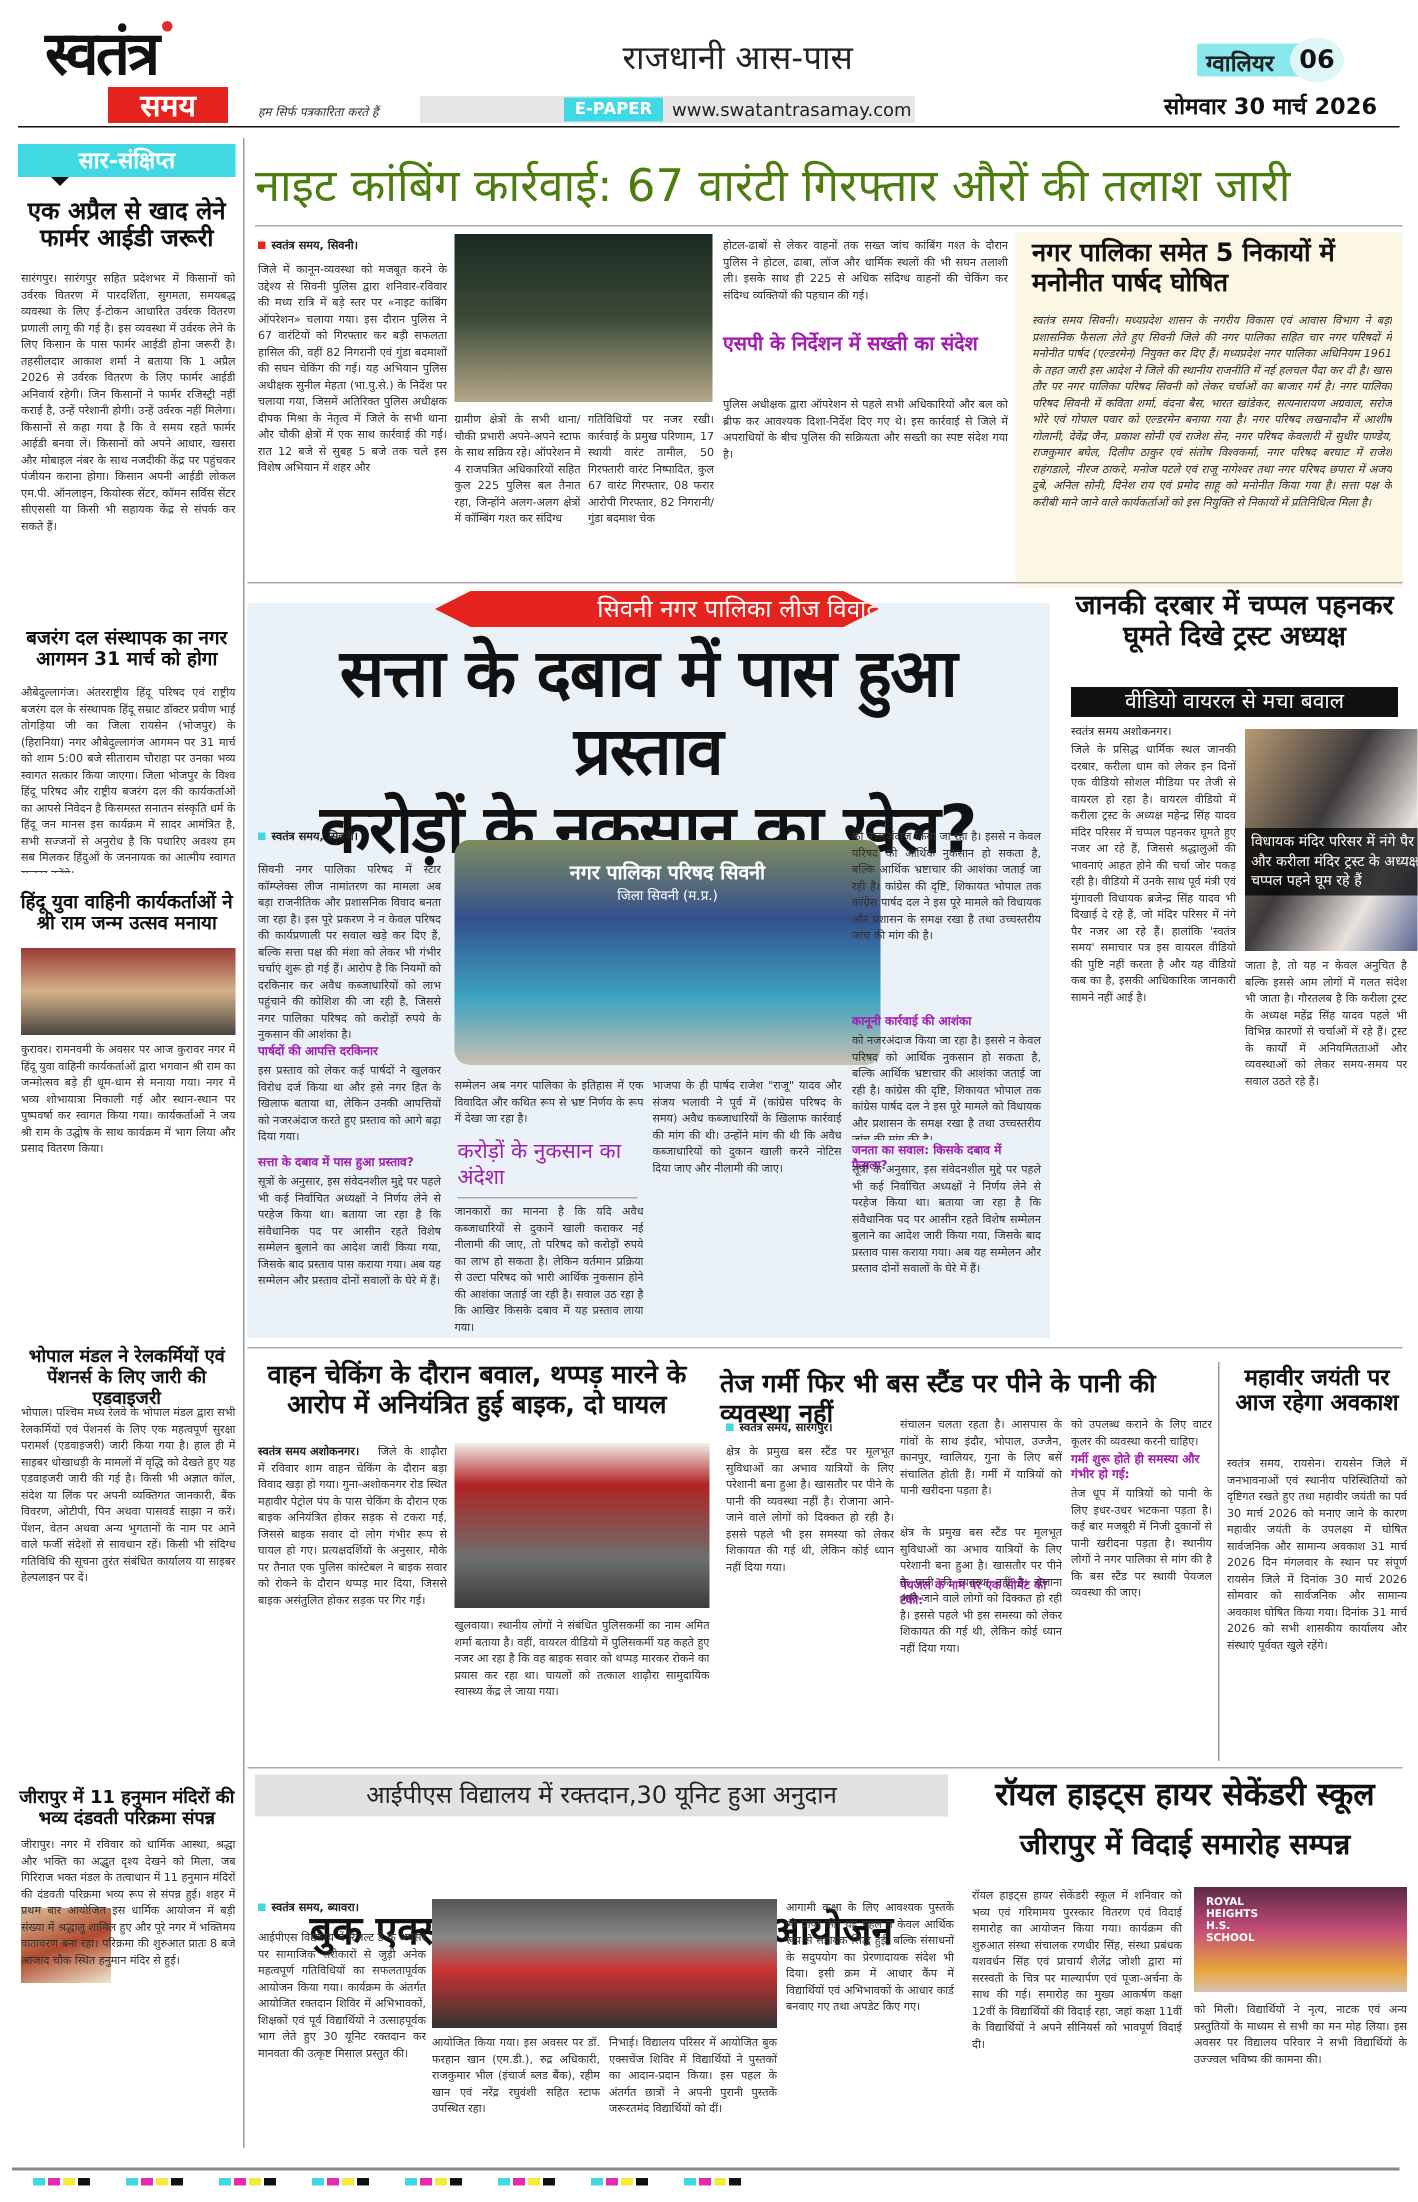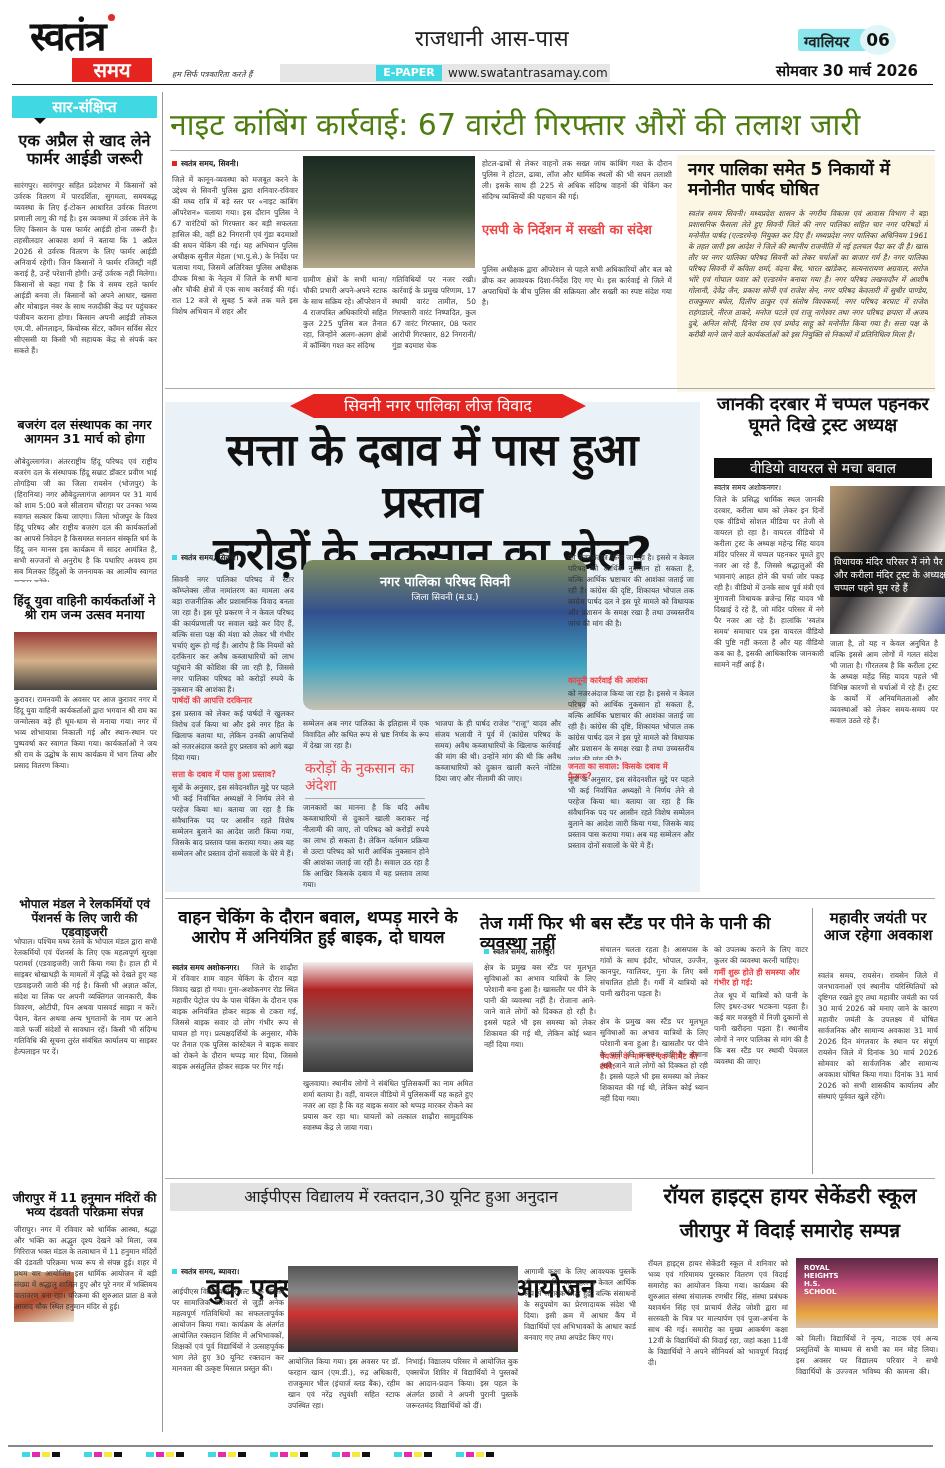--- a/index.html
+++ b/index.html
@@ -36,27 +36,27 @@
   .img-box { background: linear-gradient(135deg, #7a7f78 0%, #a5a9a0 40%, #4e5954 100%); overflow: hidden; }
   .img-police { background: linear-gradient(180deg, #1b2b22 0%, #3b4a36 50%, #b6a98c 100%); }
   .img-office { background: linear-gradient(180deg, #7e8c5f 0%, #33508e 35%, #3da3c0 70%, #c8c0b2 100%); }
   .img-video { background: linear-gradient(120deg, #b89a73 0%, #3d3a3c 40%, #e9e3dd 70%, #3c4d86 100%); }
   .img-road { background: linear-gradient(180deg, #f2f0ee 0%, #b02424 25%, #6f6f6f 70%, #3b3b3b 100%); }
   .img-blood { background: linear-gradient(180deg, #555 0%, #888 30%, #c33 55%, #333 100%); }
   .img-school { background: linear-gradient(180deg, #5a2a44 0%, #c24b78 40%, #e8a73e 80%, #d8c1b0 100%); }
   .img-temple { background: linear-gradient(160deg, #e0c19c 0%, #b04c2e 50%, #f0e6d0 100%); }
   .img-people { background: linear-gradient(180deg, #9b3b35 0%, #d4b28a 50%, #4a4540 100%); }
 
-  .kicker { left: 290px; top: 394px; width: 296px; height: 24px; background: #e52420; color: #fff; font-size: 16px; text-align: center; line-height: 24px; clip-path: polygon(8% 0, 92% 0, 100% 50%, 92% 100%, 8% 100%, 0 50%); }
+  .kicker { left: 290px; top: 394px; width: 296px; height: 24px; background: #e52420; color: #fff; font-size: 16px; text-align: right; line-height: 24px; clip-path: polygon(8% 0, 92% 0, 100% 50%, 92% 100%, 8% 100%, 0 50%); }
   .lead-bg { left: 165px; top: 402px; width: 535px; height: 490px; background: #eaf2f8; }
   .lead-h1 { left: 172px; top: 424px; width: 520px; font-size: 44px; font-weight: bold; text-align: center; letter-spacing: -1px; line-height: 52px; color: #111; }
   .dateline { font-size: 7.5px; font-weight: bold; color: #222; }
   .bullet { display: inline-block; width: 5px; height: 5px; background: #e52420; margin-right: 4px; vertical-align: middle; }
   .bullet.cyan { background: #3fd8e3; }
-  .subhead { font-weight: bold; color: #ef4444; line-height: 1.2; }
+  .subhead { font-weight: bold; color: #a21caf; line-height: 1.2; }
 
   .video-banner { left: 714px; top: 458px; width: 218px; height: 20px; background: #111; color: #fff; font-size: 14px; text-align: center; line-height: 20px; }
   .video-caption { background: rgba(0,0,0,0.75); color: #fff; font-size: 9.5px; line-height: 13px; padding: 3px 4px; }
 
   .yellow-box { left: 677px; top: 155px; width: 258px; height: 237px; background: #fcf6e4; }
 
   .grey-banner { left: 170px; top: 1183px; width: 462px; height: 28px; background: #e2e2e2; font-size: 16px; text-align: center; line-height: 28px; color: #222; }
   .hrule { height: 1px; background: #aaa; }
 </style>
 </head>
@@ -191,21 +191,21 @@
 <div class="abs body-text" style="left:288px; top:1356px; width:112px; height:76px;">आयोजित किया गया। इस अवसर पर डॉ. फरहान खान (एम.डी.), रुद्र अधिकारी, राजकुमार भील (इंचार्ज ब्लड बैंक), रहीम खान एवं नरेंद्र रघुवंशी सहित स्टाफ उपस्थित रहा।</div>
 <div class="abs body-text" style="left:406px; top:1356px; width:112px; height:76px;">निभाई। विद्यालय परिसर में आयोजित बुक एक्सचेंज शिविर में विद्यार्थियों ने पुस्तकों का आदान-प्रदान किया। इस पहल के अंतर्गत छात्रों ने अपनी पुरानी पुस्तकें जरूरतमंद विद्यार्थियों को दीं।</div>
 <div class="abs body-text" style="left:524px; top:1266px; width:112px; height:166px;">आगामी कक्षा के लिए आवश्यक पुस्तकें भी प्राप्त कीं। यह पहल न केवल आर्थिक रूप से सहायक सिद्ध हुई, बल्कि संसाधनों के सदुपयोग का प्रेरणादायक संदेश भी दिया। इसी क्रम में आधार कैंप में विद्यार्थियों एवं अभिभावकों के आधार कार्ड बनवाए गए तथा अपडेट किए गए।</div>
 
 <div class="abs lhead" style="left:642px; top:1184px; width:296px; font-size:21px;">रॉयल हाइट्स हायर सेकेंडरी स्कूल</div>
 <div class="abs lhead" style="left:642px; top:1220px; width:296px; font-size:19px;">जीरापुर में विदाई समारोह सम्पन्न</div>
 <div class="abs body-text" style="left:648px; top:1258px; width:140px; height:174px;">रॉयल हाइट्स हायर सेकेंडरी स्कूल में शनिवार को भव्य एवं गरिमामय पुरस्कार वितरण एवं विदाई समारोह का आयोजन किया गया। कार्यक्रम की शुरुआत संस्था संचालक रणधीर सिंह, संस्था प्रबंधक यशवर्धन सिंह एवं प्राचार्य शैलेंद्र जोशी द्वारा मां सरस्वती के चित्र पर माल्यार्पण एवं पूजा-अर्चना के साथ की गई। समारोह का मुख्य आकर्षण कक्षा 12वीं के विद्यार्थियों की विदाई रहा, जहां कक्षा 11वीं के विद्यार्थियों ने अपने सीनियर्स को भावपूर्ण विदाई दी।</div>
 <div class="abs img-box img-school" style="left:796px; top:1258px; width:142px; height:70px;">
   <div style="position:absolute; left:8px; top:6px; font-size:7px; color:#fff; font-weight:bold; width:40px; line-height:8px;">ROYAL HEIGHTS H.S. SCHOOL</div>
 </div>
-<div class="abs body-text" style="left:796px; top:1334px; width:142px; height:98px;font-family:Liberation Mono, monospace;">को मिली। विद्यार्थियों ने नृत्य, नाटक एवं अन्य प्रस्तुतियों के माध्यम से सभी का मन मोह लिया। इस अवसर पर विद्यालय परिवार ने सभी विद्यार्थियों के उज्ज्वल भविष्य की कामना की।</div>
+<div class="abs body-text" style="left:796px; top:1334px; width:142px; height:98px;">को मिली। विद्यार्थियों ने नृत्य, नाटक एवं अन्य प्रस्तुतियों के माध्यम से सभी का मन मोह लिया। इस अवसर पर विद्यालय परिवार ने सभी विद्यार्थियों के उज्ज्वल भविष्य की कामना की।</div>
 
 <div class="abs" style="left:8px; top:1445px; width:925px; height:2px; background:#888;"></div>
 <div class="abs" id="reg-marks" style="left:22px; top:1452px; width:900px; height:8px;">
     <div style="position: absolute; top: 0px; height: 5px; width: 8px; background: rgb(63, 216, 227); left: 0px;"></div>
     <div style="position: absolute; top: 0px; height: 5px; width: 8px; background: rgb(229, 42, 176); left: 10px;"></div>
     <div style="position: absolute; top: 0px; height: 5px; width: 8px; background: rgb(245, 234, 58); left: 20px;"></div>
     <div style="position: absolute; top: 0px; height: 5px; width: 8px; background: rgb(17, 17, 17); left: 30px;"></div>
     <div style="position: absolute; top: 0px; height: 5px; width: 8px; background: rgb(63, 216, 227); left: 62px;"></div>
     <div style="position: absolute; top: 0px; height: 5px; width: 8px; background: rgb(229, 42, 176); left: 72px;"></div>
     <div style="position: absolute; top: 0px; height: 5px; width: 8px; background: rgb(245, 234, 58); left: 82px;"></div>

